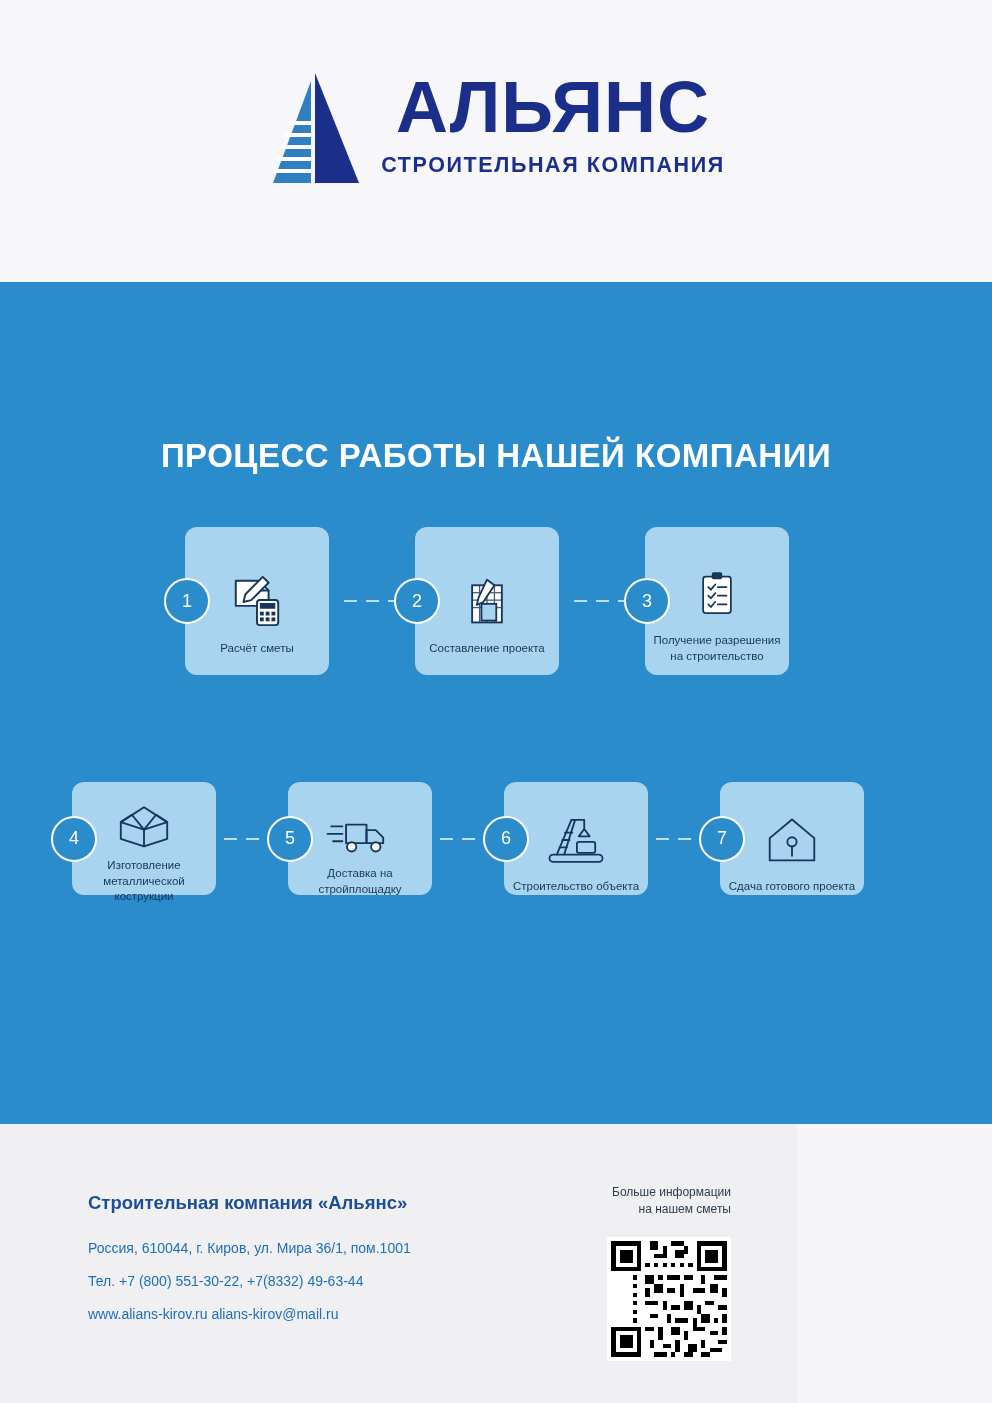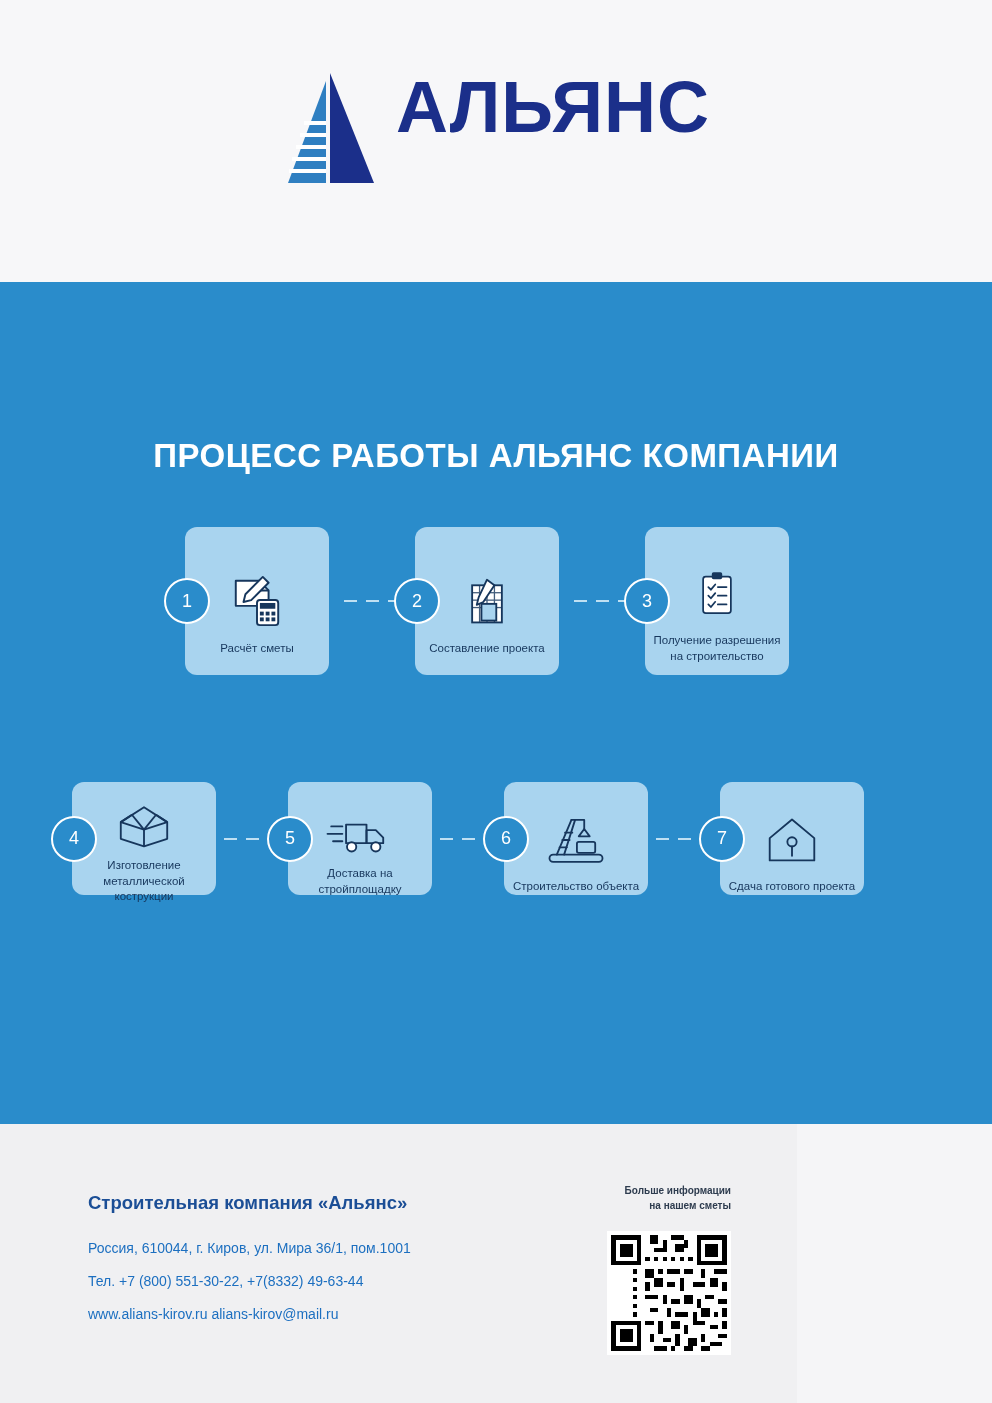--- a/index.html
+++ b/index.html
@@ -193,24 +193,23 @@
     margin-bottom: 17px;
   }
   .footer-right {
     position: absolute;
     right: 66px;
     top: 60px;
     width: 180px;
     text-align: right;
   }
   .footer-note {
-    font-size: 10px;
+    font-size: 12px;
     color: #2e3c4f;
     line-height: 1.45;
-    font-weight: bold;
   }
   .qr {
     margin-top: 18px;
     margin-left: auto;
     width: 124px;
     height: 124px;
     background: #ffffff;
   }
 </style>
 </head>
@@ -228,26 +227,27 @@
             <rect x="22" y="50" width="22" height="4"></rect>
             <rect x="18" y="62" width="26" height="4"></rect>
             <rect x="14" y="74" width="30" height="4"></rect>
             <rect x="10" y="86" width="34" height="4"></rect>
             <rect x="7" y="98" width="37" height="4"></rect>
           </g>
         </svg>
       </div>
       <div class="logo-text">
         <div class="logo-title">АЛЬЯНС</div>
+        <div class="logo-sub">СТРОИТЕЛЬНАЯ КОМПАНИЯ</div>
       </div>
     </div>
   </div>
 
   <div class="blue">
-    <div class="section-title">ПРОЦЕСС РАБОТЫ АЛЬЯНС КОМПАНИИ</div>
+    <div class="section-title">ПРОЦЕСС РАБОТЫ НАШЕЙ КОМПАНИИ</div>
 
     <div class="row row-1">
 
       <div class="step">
         <div class="card card-s">
           <div class="icon-wrap">
             <svg viewBox="0 0 60 56" width="58" height="54" xmlns="http://www.w3.org/2000/svg">
               <path d="M8 6 h24 l10 10 v16 h-34 z" fill="#ffffff" stroke="#16365c" stroke-width="2" stroke-linejoin="round"></path>
               <path d="M32 6 v10 h10" fill="none" stroke="#16365c" stroke-width="2"></path>
               <path d="M36 2 l6 6 -18 18 -8 2 2-8 z" fill="#ffffff" stroke="#16365c" stroke-width="2" stroke-linejoin="round"></path>

